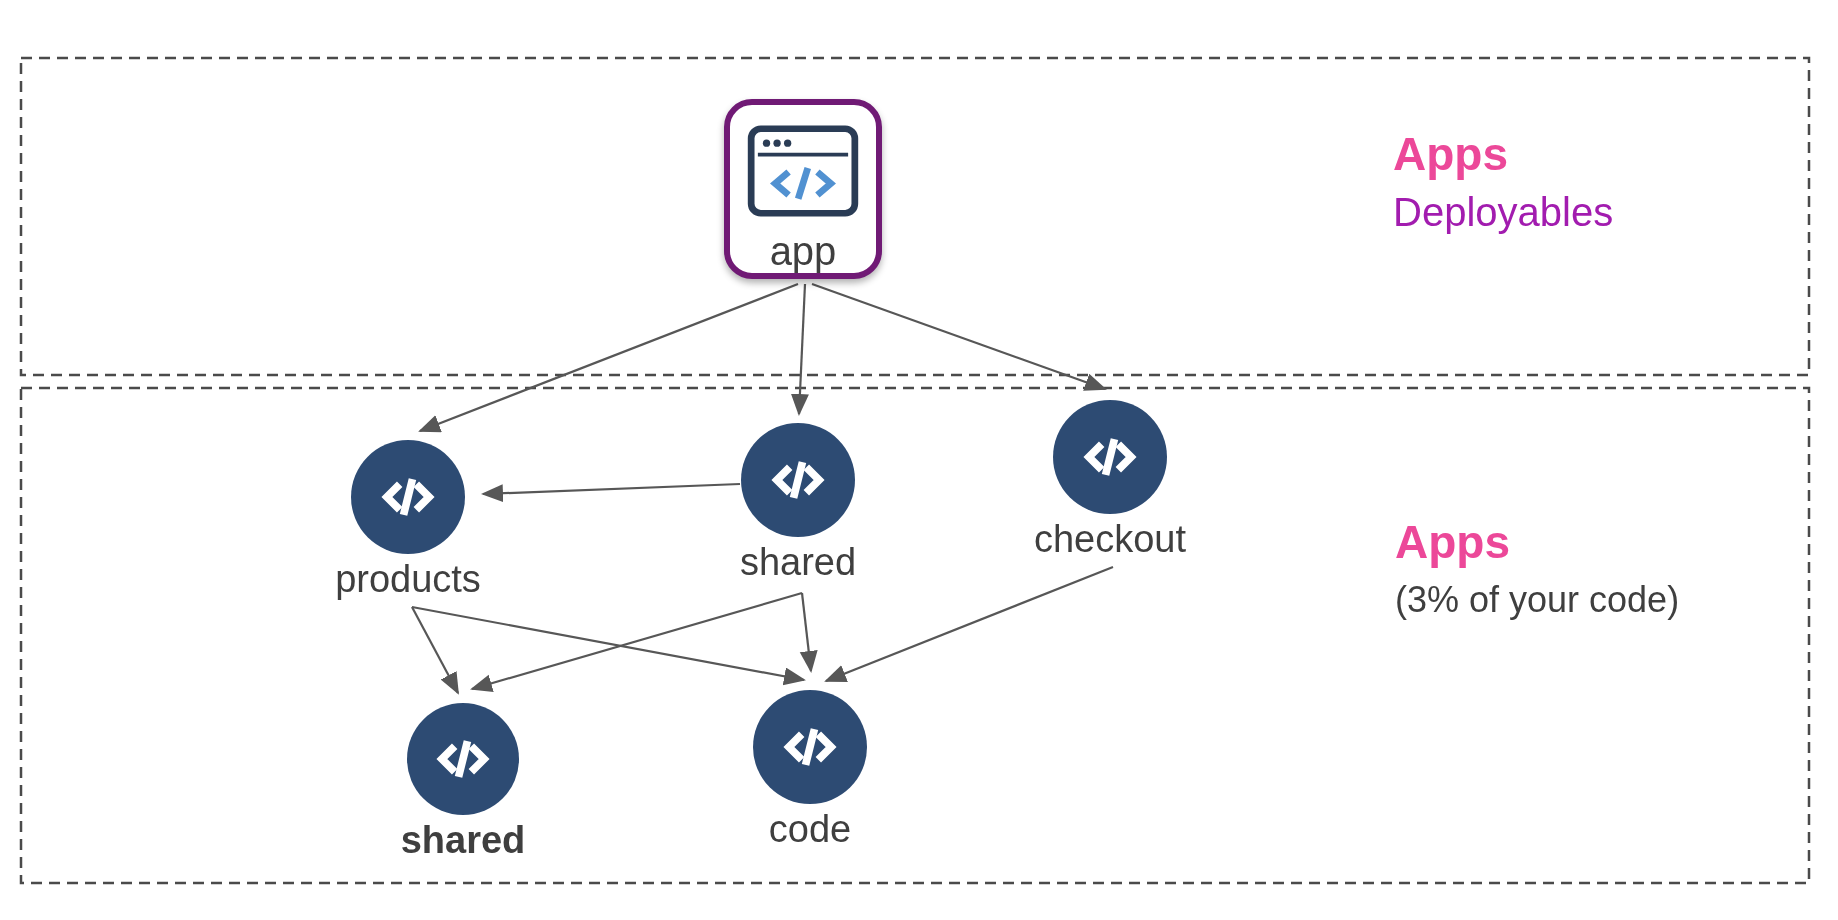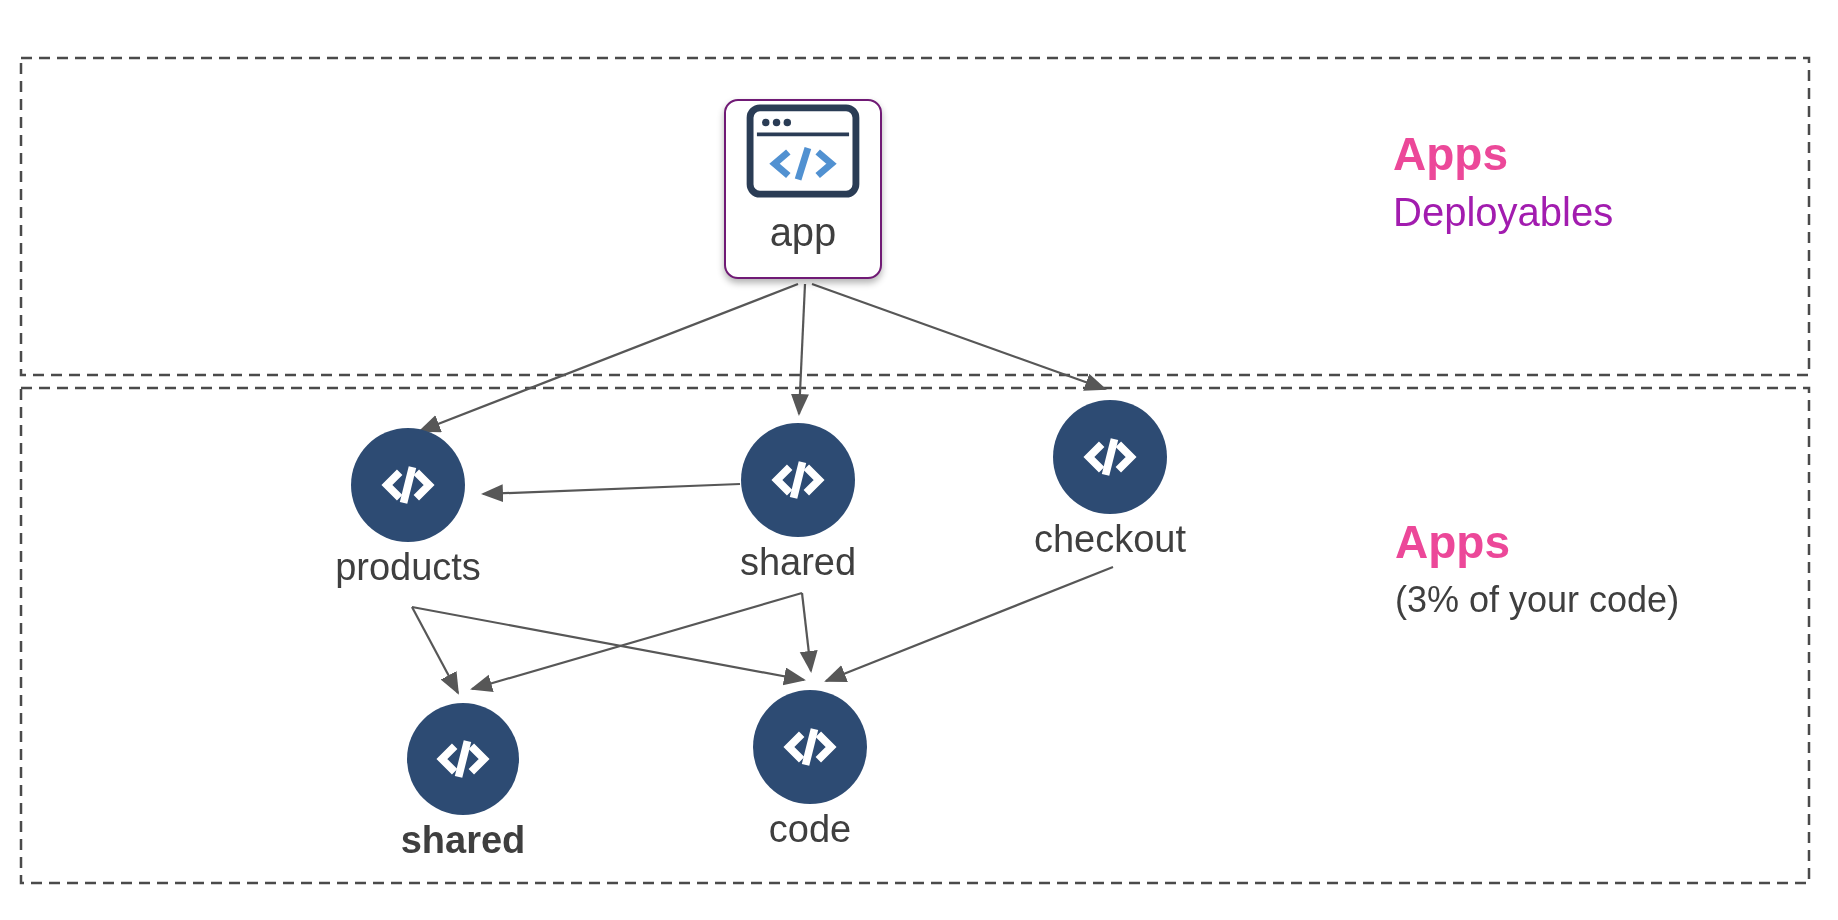--- a/index.html
+++ b/index.html
@@ -9,23 +9,23 @@
   #edge-layer{position:absolute;left:0;top:0;width:1838px;height:920px;}
 
   #node-layer{position:absolute;left:0;top:0;width:1838px;height:920px;pointer-events:none;}
 
   .circle-node{position:absolute;}
   .circle-node .circle{width:100%;height:100%;border-radius:50%;background:#2d4b73;
     display:flex;align-items:center;justify-content:center;}
   .node-label{position:absolute;top:100%;left:50%;transform:translateX(-50%);
     margin-top:5px;font-size:38px;line-height:1.1;white-space:nowrap;color:#3f3f3f;}
 
-  .app-card{position:absolute;background:#ffffff;border:2px solid #701a75;border-radius:14px;
+  .app-card{position:absolute;background:#ffffff;border:6px solid #701a75;border-radius:28px;
     box-shadow:0 4px 7px rgba(0,0,0,0.30);box-sizing:border-box;
-    display:flex;flex-direction:column;align-items:center;justify-content:flex-start;padding-top:1px;}
+    display:flex;flex-direction:column;align-items:center;justify-content:flex-start;padding-top:18px;}
   .app-card .app-label{font-size:40px;line-height:1.1;color:#3f3f3f;margin-top:10px;}
 
   .region-label{position:absolute;}
   .region-title{font-weight:bold;font-size:46px;line-height:1.15;color:#ec4899;}
   .apps-label{left:1393px;top:128px;}
   .apps-label .region-subtitle{font-size:40px;line-height:1.15;margin-top:8px;color:#a21caf;}
   .libs-label{left:1395px;top:516px;}
   .libs-label .region-subtitle{font-size:36px;line-height:1.15;margin-top:10px;color:#3f3f3f;}
 </style>
 </head>
@@ -61,21 +61,21 @@
           <circle cx="22" cy="21" r="3.8" fill="#2a3c55"></circle>
           <circle cx="33" cy="21" r="3.8" fill="#2a3c55"></circle>
           <circle cx="44" cy="21" r="3.8" fill="#2a3c55"></circle>
           <line x1="13" y1="33" x2="107" y2="33" stroke="#2a3c55" stroke-width="4"></line>
           <polyline points="45,51 31,63 45,75" fill="none" stroke="#5191d1" stroke-width="7"></polyline>
           <polyline points="75,51 89,63 75,75" fill="none" stroke="#5191d1" stroke-width="7"></polyline>
           <line x1="65" y1="47" x2="55" y2="79" stroke="#5191d1" stroke-width="7"></line>
         </svg>
         <div class="app-label">app</div>
       </div>
-      <div class="circle-node" style="left: 351px; top: 428px; width: 114px; height: 114px; text-align: right;">
+      <div class="circle-node" style="left: 351px; top: 440px; width: 114px; height: 114px; text-align: right;">
         <div class="circle" style="background:#2d4b73">
           <svg width="64" height="64" viewBox="0 0 100 100" xmlns="http://www.w3.org/2000/svg">
             <polyline points="37,30 17,50 37,70" fill="none" stroke="#ffffff" stroke-width="12"></polyline>
             <polyline points="63,30 83,50 63,70" fill="none" stroke="#ffffff" stroke-width="12"></polyline>
             <line x1="57" y1="22" x2="43" y2="78" stroke="#ffffff" stroke-width="12"></line>
           </svg>
         </div>
         <div class="node-label">products</div>
       </div>
       <div class="circle-node" style="left: 741px; top: 423px; width: 114px; height: 114px;">

